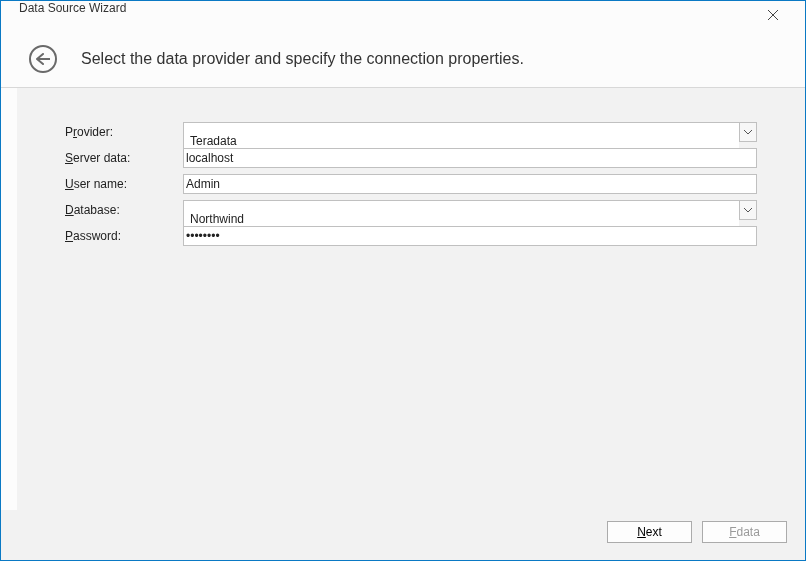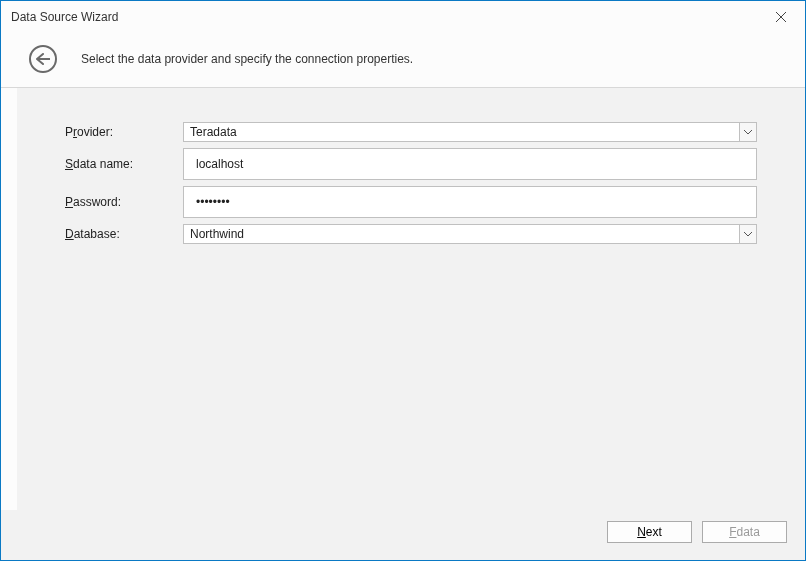--- a/index.html
+++ b/index.html
@@ -14,22 +14,22 @@
     height: 561px;
     border: 1px solid #0a79c4;
     background: #fcfcfc;
     display: flex;
     flex-direction: column;
     position: relative;
   }
   .titlebar {
     height: 32px;
     display: flex;
-    align-items: center;
-    padding: 0 10px;
+    align-items: flex-start;
+    padding: 0 18px;
     background: #fcfcfc;
   }
   .titlebar .title {
     font-size: 12px;
     color: #333;
     flex: 1;
   }
   .titlebar .close {
     width: 28px;
     height: 28px;
@@ -53,21 +53,21 @@
     border-radius: 50%;
     display: flex;
     align-items: center;
     justify-content: center;
     margin-right: 24px;
     cursor: pointer;
     color: #6a6a6a;
   }
   .back-btn svg { display: block; }
   .header .subtitle {
-    font-size: 12px;
+    font-size: 16px;
     color: #333;
   }
   .body {
     flex: 1;
     background: #f2f2f2;
     padding: 34px 48px 0 48px;
     margin-left: 16px;
   }
   .form-row {
     display: flex;
@@ -75,39 +75,39 @@
     margin-bottom: 6px;
   }
   .form-label {
     width: 118px;
     font-size: 12px;
     color: #222;
   }
   .form-label .ul { text-decoration: underline; }
   .text-input {
     flex: 1;
-    height: 32px;
+    height: 20px;
     border: 1px solid #c0c0c0;
     background: #fff;
-    padding: 0 12px;
+    padding: 0 2px;
     font-size: 12px;
     outline: none;
     color: #222;
   }
   .combo {
     flex: 1;
     display: flex;
     height: 20px;
   }
   .combo-input {
     flex: 1;
     border: 1px solid #c0c0c0;
     border-right: none;
     background: #fff;
-    padding: 0 6px;
+    padding: 18px 6px;
     font-size: 12px;
     outline: none;
     color: #222;
   }
   .combo-btn {
     width: 18px;
     border: 1px solid #c0c0c0;
     background: #f7f7f7;
     display: flex;
     align-items: center;
@@ -176,48 +176,54 @@
         <div class="combo-btn">
           <svg width="8" height="5" viewBox="0 0 8 5">
               <path d="M0 0 L4 4 L8 0" fill="none" stroke="#555" stroke-width="1"></path>
             </svg>
         </div>
       </div>
     </div>
 
     <div class="form-row">
       <div class="form-label">
-        <span></span><span class="ul">S</span><span>data name:</span>
+        <span></span><span class="ul">S</span><span>erver data:</span>
       </div>
       <input class="text-input" value="localhost" style="">
     </div>
 
 
-
-    <div class="form-row">
-      <div class="form-label">
-        <span></span><span class="ul">P</span><span>assword:</span>
-      </div>
-      <input type="password" class="text-input" value="password" style="">
+    <div class="form-row">
+      <div class="form-label">
+        <span></span><span class="ul">U</span><span>ser name:</span>
+      </div>
+      <input class="text-input" value="Admin" style="">
     </div>
 
     <div class="form-row">
       <div class="form-label">
         <span></span><span class="ul">D</span><span>atabase:</span>
       </div>
       <div class="combo">
         <input class="combo-input" value="Northwind" style="">
         <div class="combo-btn">
           <svg width="8" height="5" viewBox="0 0 8 5">
               <path d="M0 0 L4 4 L8 0" fill="none" stroke="#555" stroke-width="1"></path>
             </svg>
         </div>
       </div>
     </div>
 
+    <div class="form-row">
+      <div class="form-label">
+        <span></span><span class="ul">P</span><span>assword:</span>
+      </div>
+      <input type="password" class="text-input" value="password" style="">
+    </div>
+
   </div>
 
   <div class="footer">
     <div class="btn">
       <span></span>
         <span class="ul">N</span>
         <span>ext</span>
     </div>
     <div class="btn disabled">
       <span></span>

